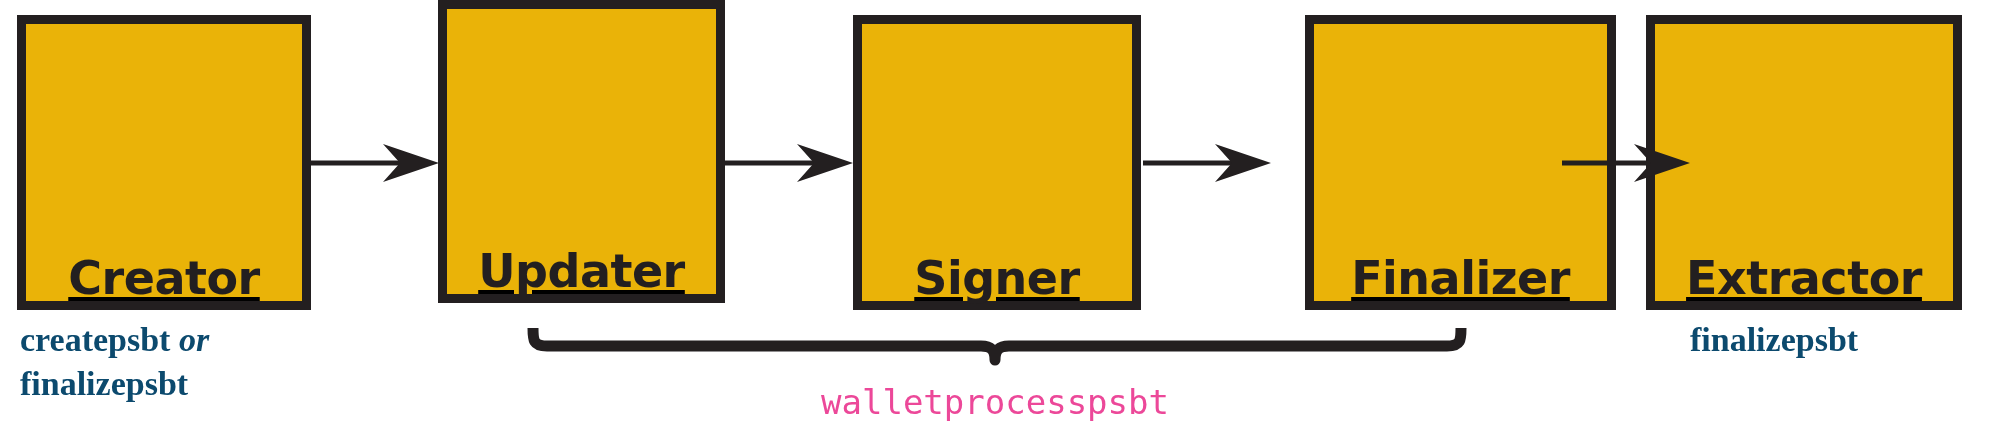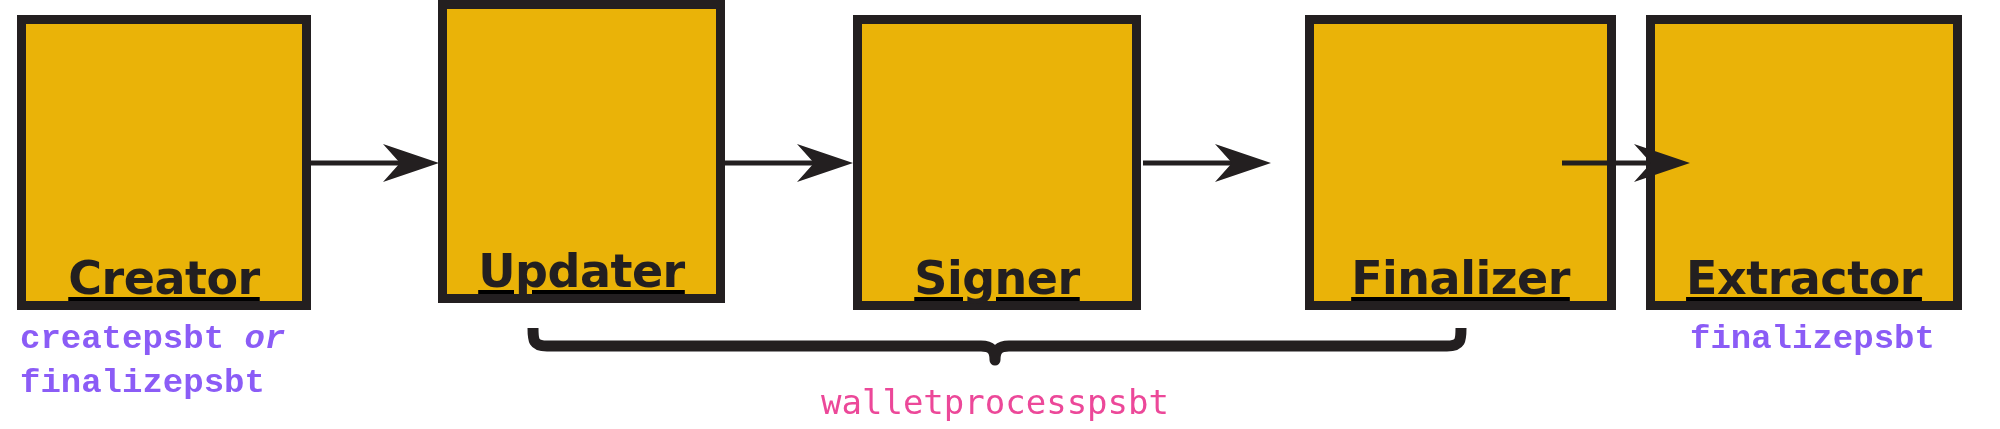--- a/index.html
+++ b/index.html
@@ -29,24 +29,24 @@
     font-family: "DejaVu Sans", sans-serif;
     font-weight: bold;
     font-size: 46px;
     letter-spacing: -0.5px;
     color: #231f20;
     line-height: 1;
     white-space: nowrap;
   }
   .cmd-label {
     position: absolute;
-    font-family: Liberation Mono, monospace;
+    font-family: Liberation Serif, serif;
     font-size: 34px;
     font-weight: bold;
-    color: #8b5cf6;
+    color: #0c4a6e;
     line-height: 1.28;
     white-space: nowrap;
   }
   .cmd-label .italic-or {
     font-style: italic;
     font-weight: bold;
   }
   .arrow-svg {
     position: absolute;
     overflow: visible;

